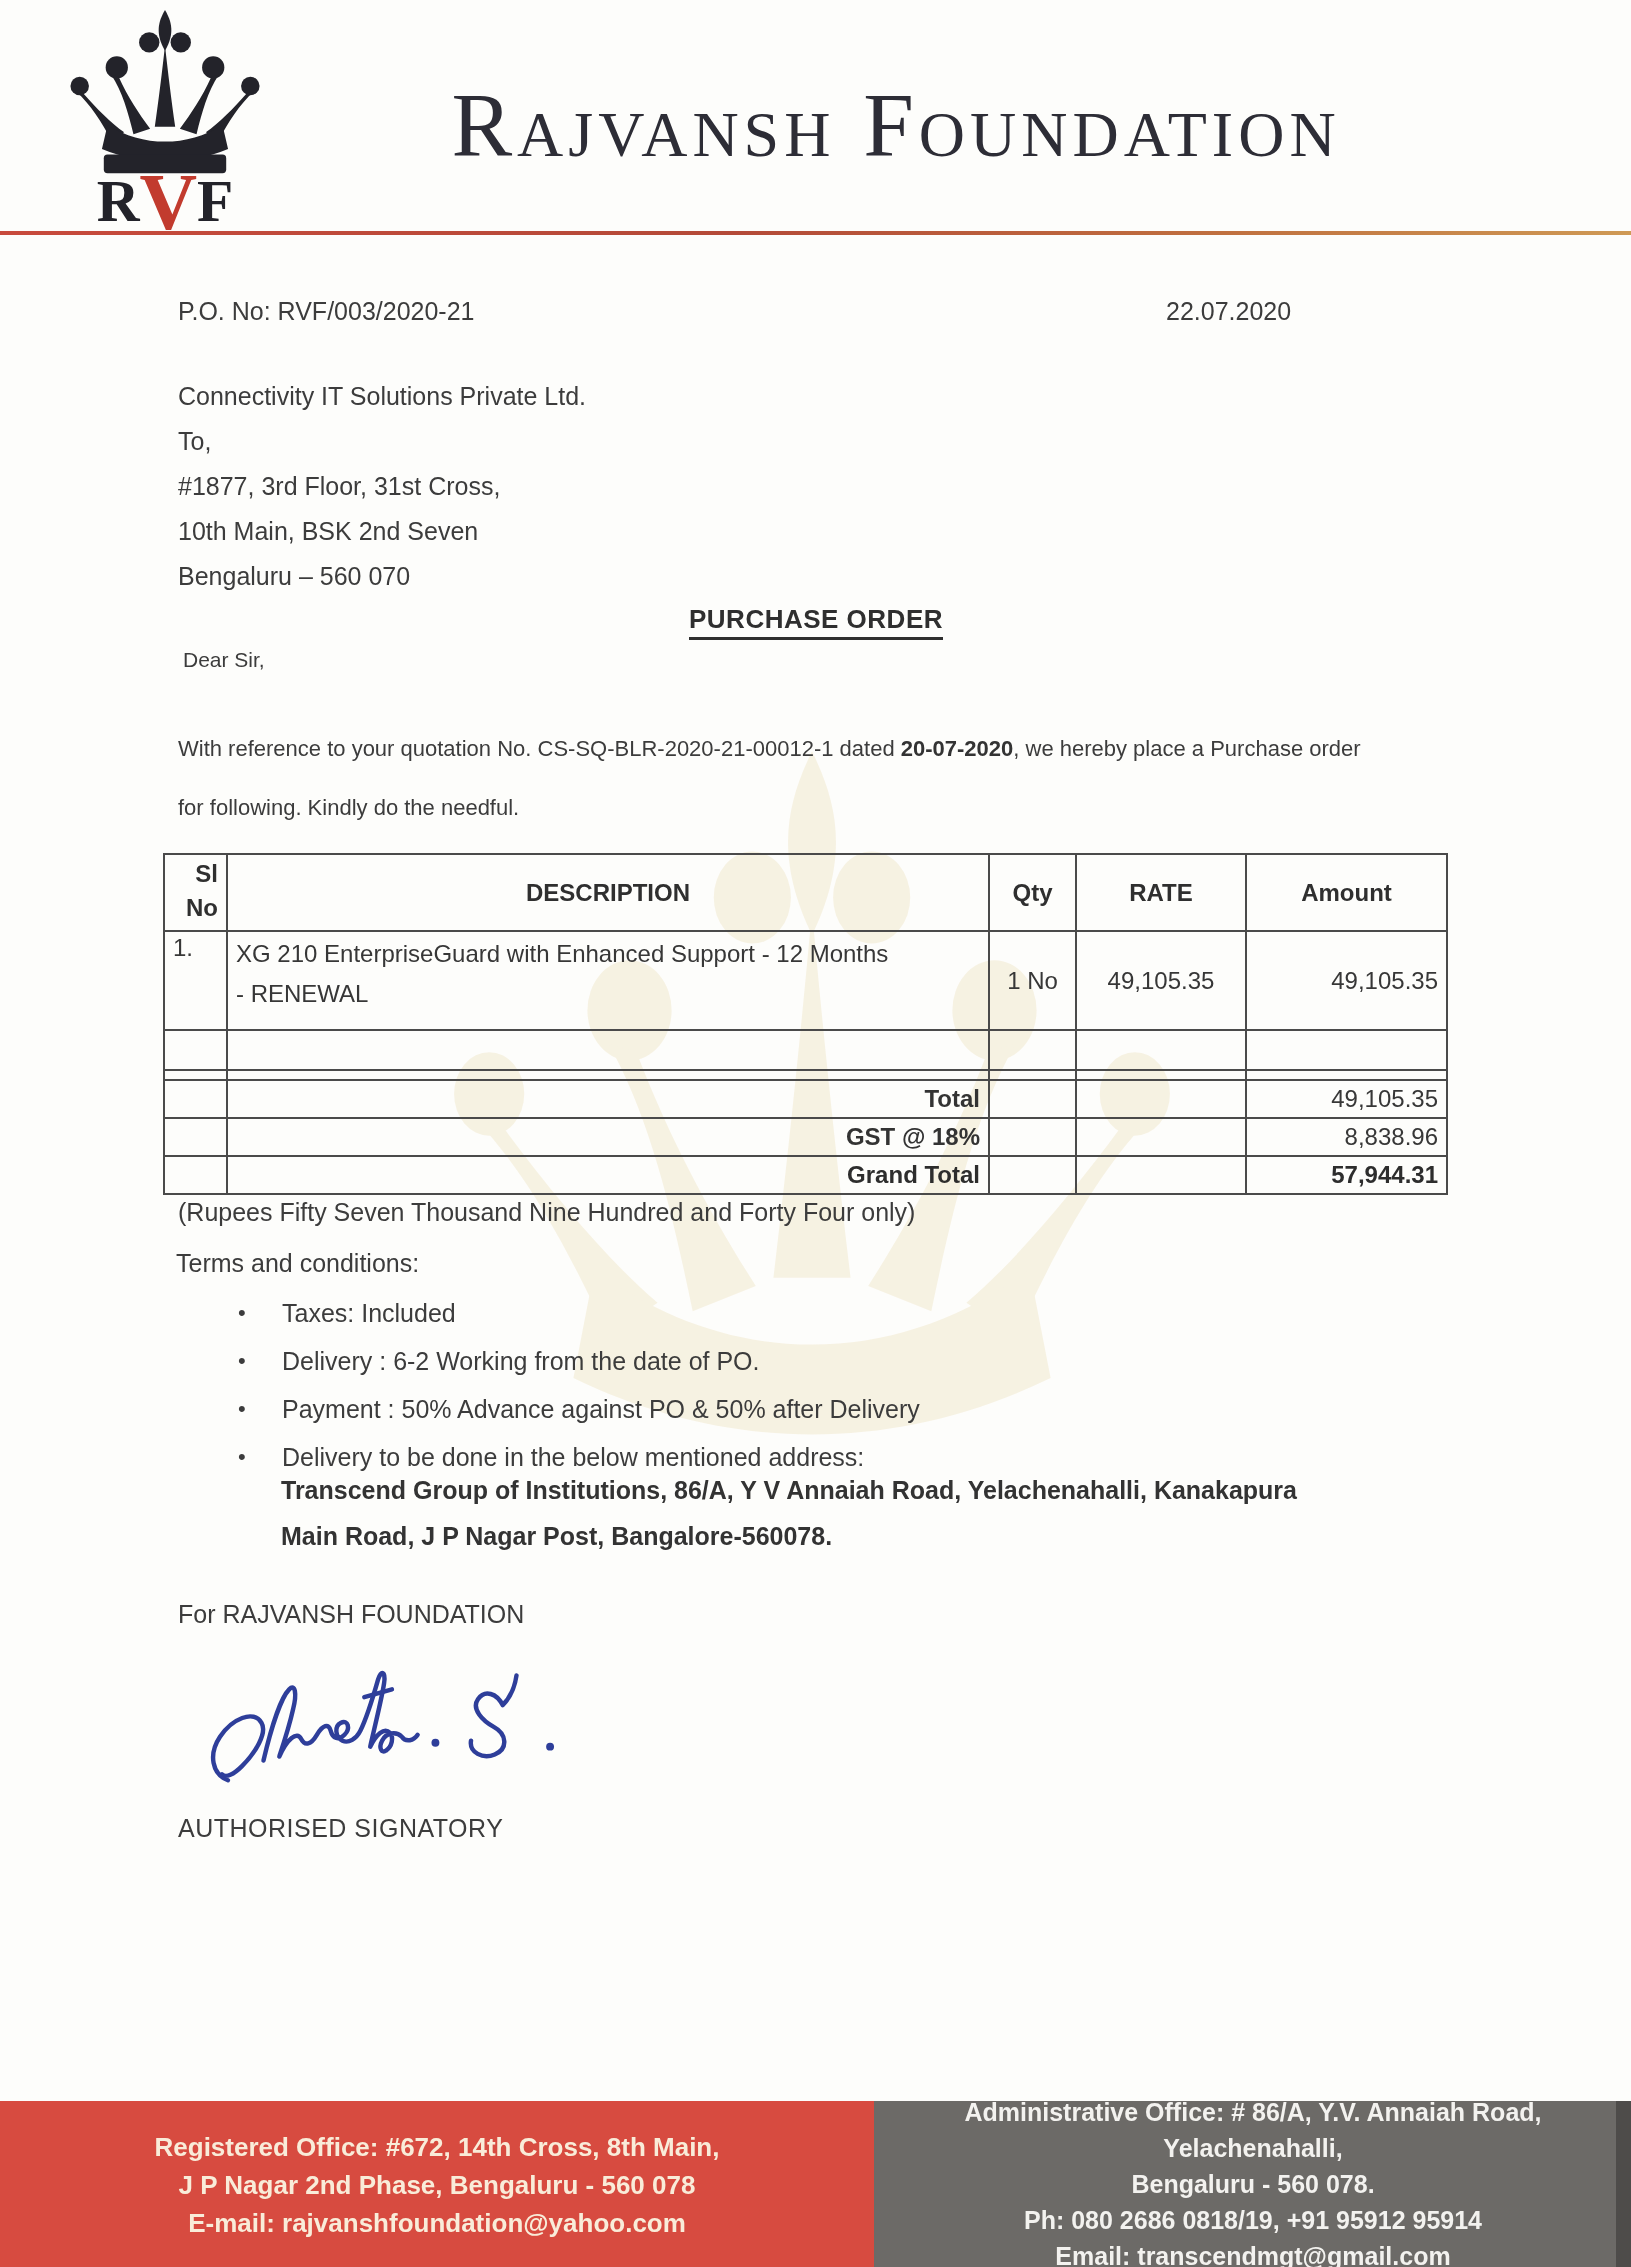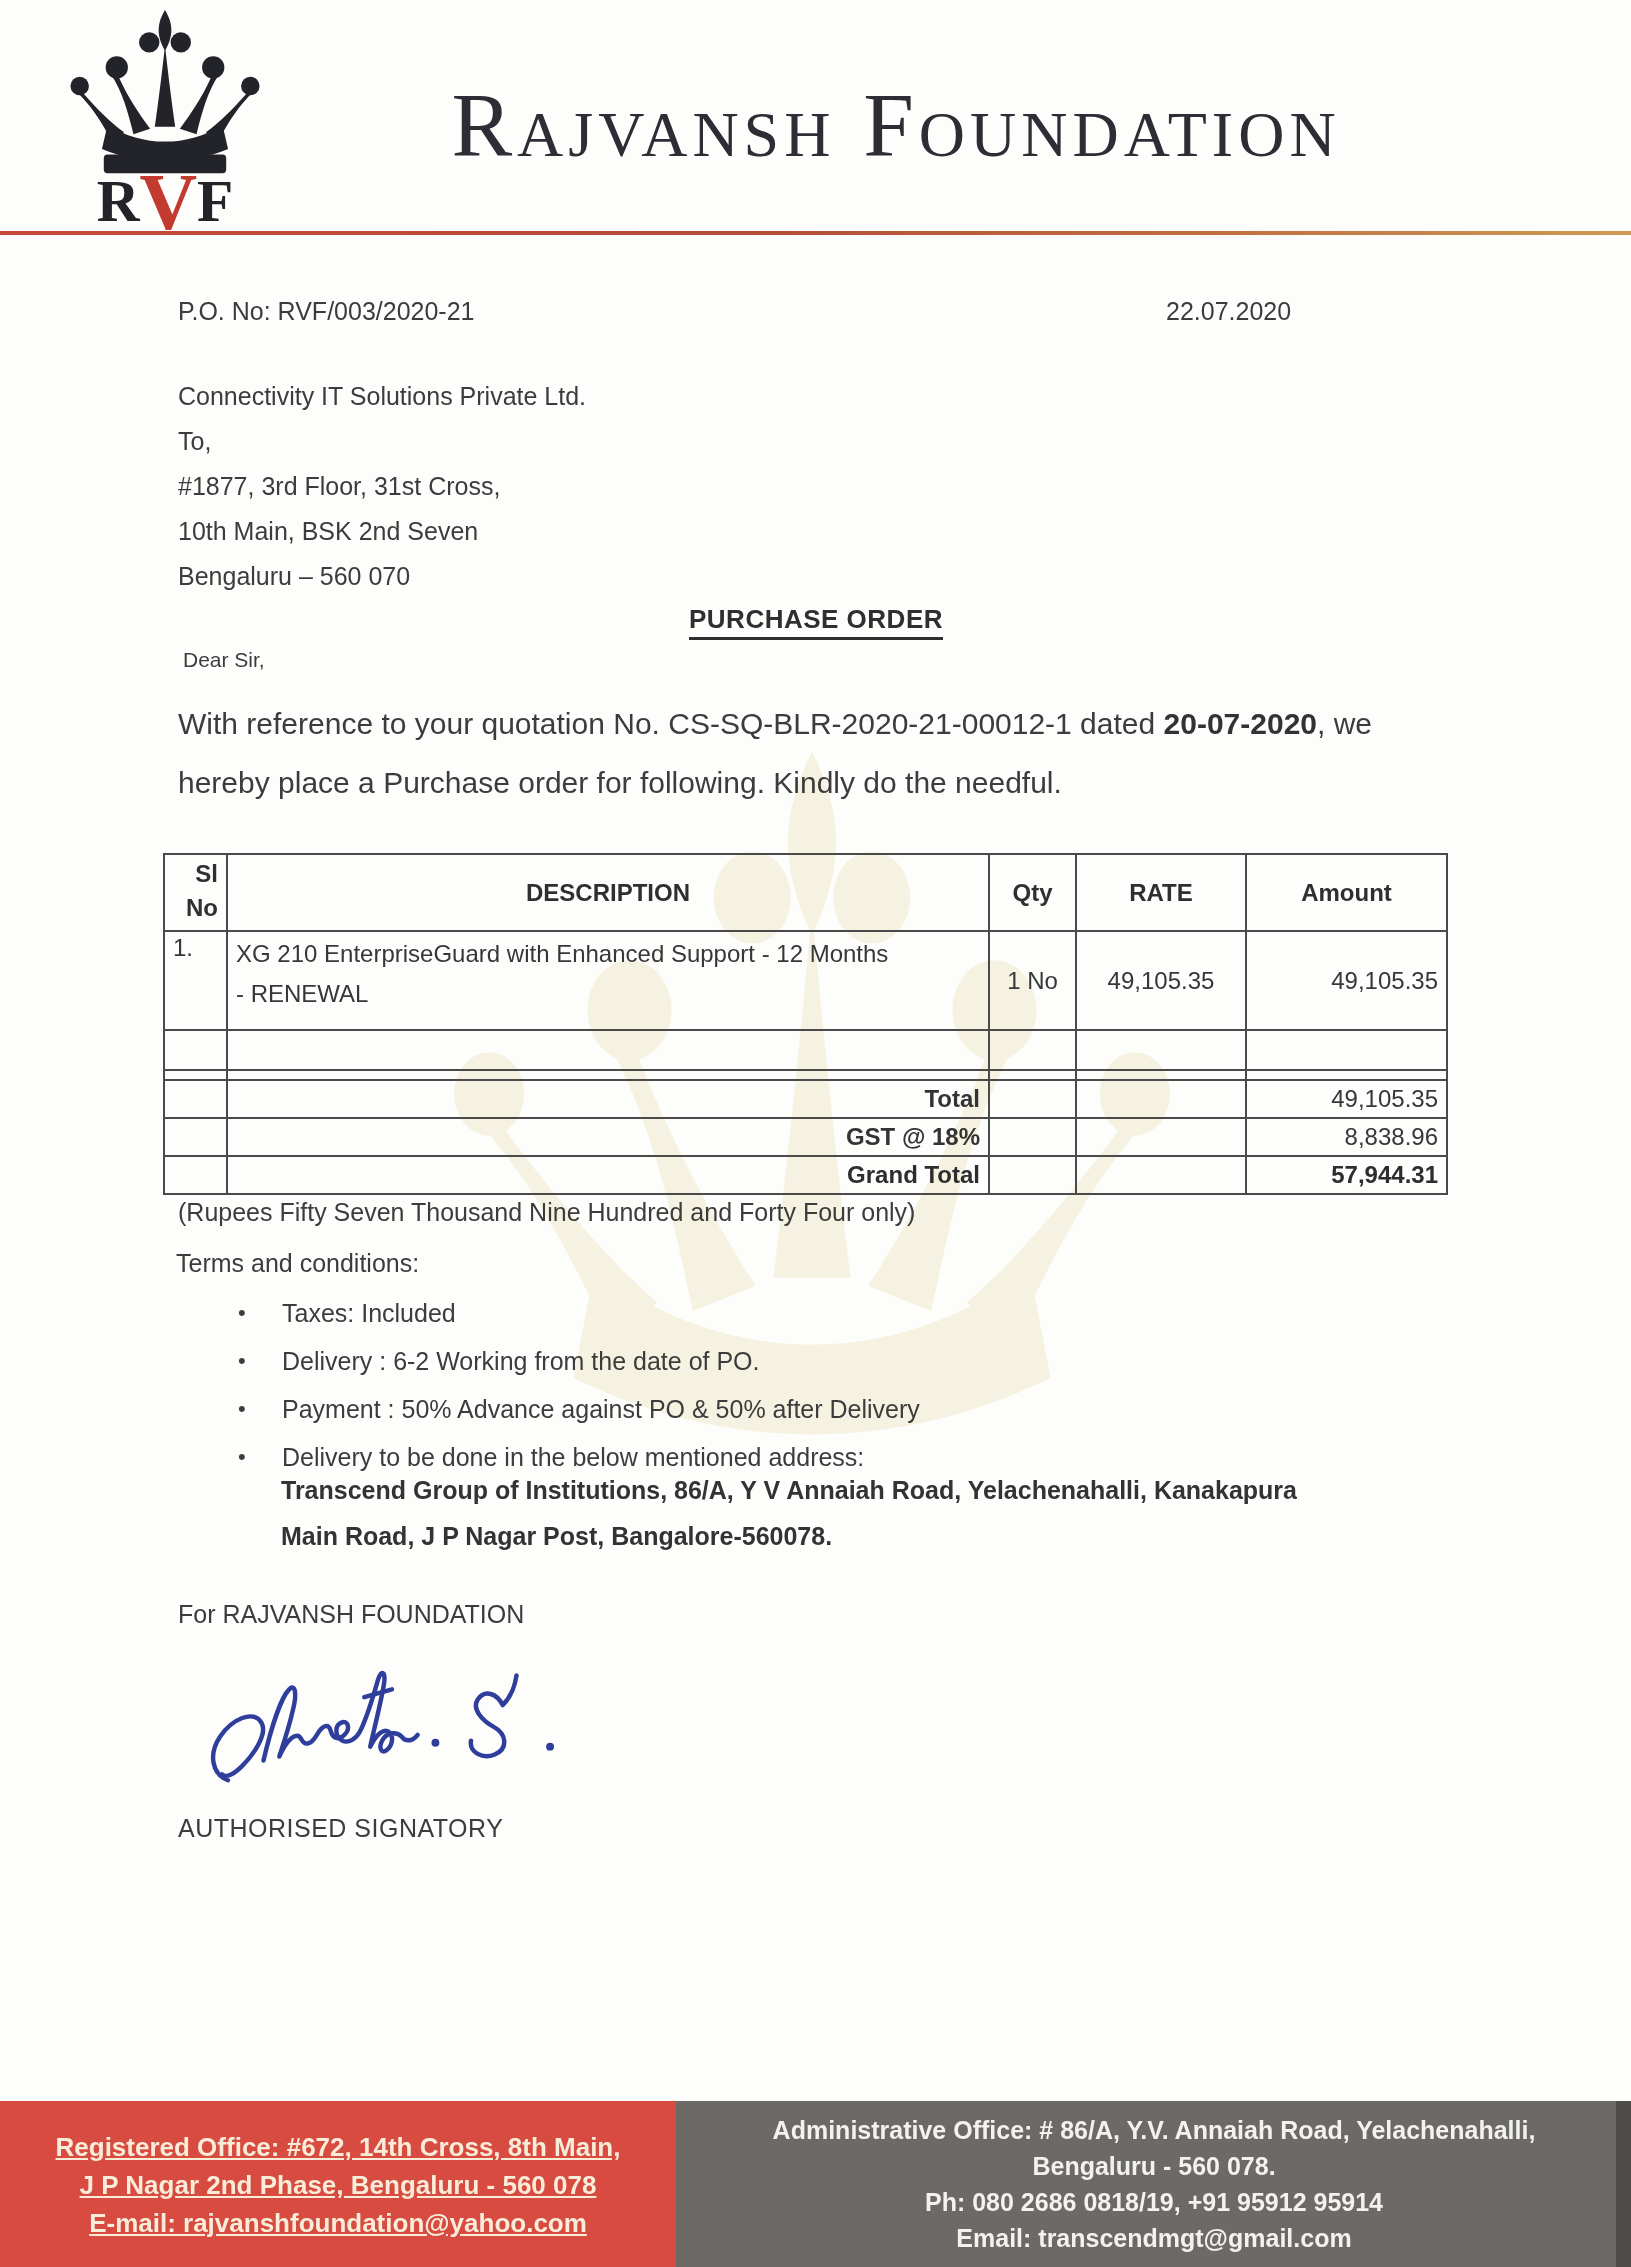--- a/index.html
+++ b/index.html
@@ -23,21 +23,21 @@
   .watermark{position:absolute;left:426px;top:743px;width:772px;height:752px;opacity:.45;}
   .po-number{position:absolute;left:178px;top:297px;font-size:25px;}
   .po-date{position:absolute;left:1166px;top:297px;font-size:25px;}
   .recipient{position:absolute;left:178px;top:374px;font-size:25px;line-height:45px;}
   .doc-title-wrap{position:absolute;left:0;top:604px;width:1632px;text-align:center;}
   .doc-title{
     font-size:26px;font-weight:bold;color:#2f2f2f;letter-spacing:0.5px;
     border-bottom:3px solid #2f2f2f;padding-bottom:3px;
   }
   .greeting{position:absolute;left:183px;top:648px;font-size:21px;}
-  .ref-para{position:absolute;left:178px;top:694px;width:1213px;font-size:30px;line-height:59px;}
+  .ref-para{position:absolute;left:178px;top:719px;width:1213px;font-size:22px;line-height:59px;}
   .ref-para b{color:#333;}
   
   .po-table{
     position:absolute;left:163px;top:853px;width:1284px;
     border-collapse:collapse;font-size:24px;color:#373737;
     table-layout:fixed;
   }
   .po-table td,.po-table th{border:2px solid #4a4a4a;padding:2px 8px;}
   .po-table th{font-weight:bold;color:#2f2f2f;}
   .col-sl{width:63px;}   .col-desc{width:762px;}
@@ -68,23 +68,23 @@
     position:absolute;left:281px;top:1467px;width:1109px;
     font-size:25px;font-weight:bold;color:#333;line-height:46px;
   }
   
   .for-line{position:absolute;left:178px;top:1600px;font-size:25px;}
   .signature{position:absolute;left:193px;top:1632px;width:475px;height:168px;}
   .auth-line{position:absolute;left:178px;top:1814px;font-size:25px;letter-spacing:0.5px;}
   
   .footer{position:absolute;left:0;bottom:0;width:1632px;height:166px;display:flex;}
   .footer-left{
-    width:676px;background:#d74b40;color:#f9ecd9;
+    width:874px;background:#d74b40;color:#f9ecd9;
     display:flex;flex-direction:column;justify-content:center;text-align:center;
-    font-size:26px;font-weight:bold;line-height:38px;padding-top:2px;box-sizing:border-box;text-decoration:underline;
+    font-size:26px;font-weight:bold;line-height:38px;padding-top:2px;box-sizing:border-box;
   }
   .footer-right{
     flex:1;background:#6c6a67;color:#f3f2ef;position:relative;
     display:flex;flex-direction:column;justify-content:center;text-align:center;
     font-size:25px;font-weight:bold;line-height:36px;box-sizing:border-box;
   }
   .footer-right .edge{
     position:absolute;right:0;top:0;width:16px;height:100%;
     background:rgba(0,0,0,.28);
   }

